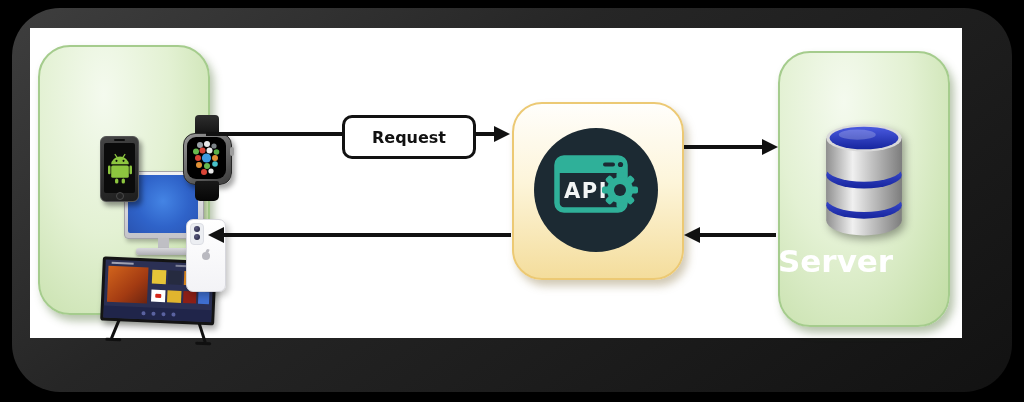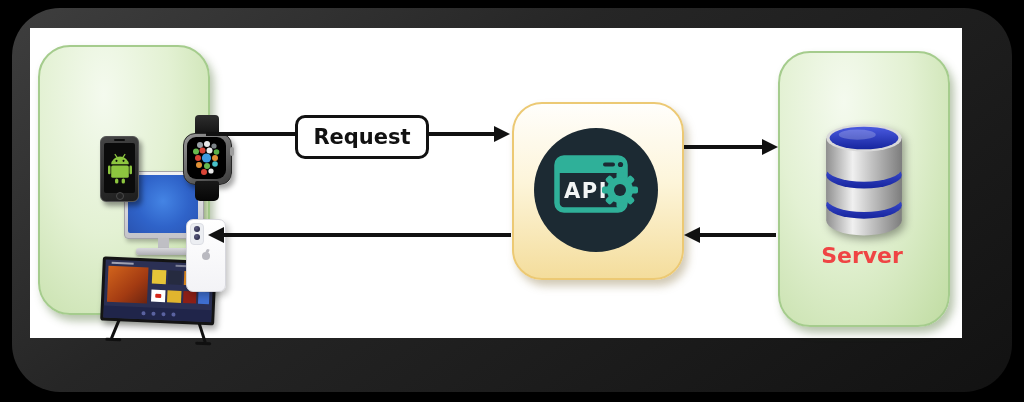--- a/index.html
+++ b/index.html
@@ -19,25 +19,25 @@
   .api-box{position:absolute;left:512px;top:102px;width:168px;height:174px;border-radius:30px;
      border:2px solid #ecc974;
      background:linear-gradient(180deg,#fffefb 0%,#fdf5da 45%,#f4dd9c 100%);
      box-shadow:4px 6px 9px rgba(140,120,70,.4);}
   .api-circle{position:absolute;left:534px;top:128px;width:124px;height:124px;border-radius:50%;
      background:#1c2a33;}
 
   
   .arrows{position:absolute;left:0;top:0;z-index:5;}
   .label-box{position:absolute;z-index:6;background:#fff;border:3px solid #111;border-radius:10px;
-     display:flex;align-items:center;justify-content:center;font-weight:bold;font-size:21px;color:#111;}
+     display:flex;align-items:center;justify-content:center;font-weight:bold;font-size:16px;color:#111;margin-left:47px;}
   .request-label{left:295px;top:115px;width:128px;height:38px;}
   .response-label{left:292px;top:216px;width:134px;height:38px;}
-  .server-label{position:absolute;left:778px;top:243px;width:168px;text-align:center;
-     font-weight:bold;font-size:22px;color:#ef4444;z-index:6;}
+  .server-label{position:absolute;left:778px;top:243px;width:168px;
+     font-weight:bold;font-size:31px;color:#ffffff;z-index:6;}
 
   
   .db-icon{position:absolute;left:822px;top:121px;width:84px;height:118px;
      filter:drop-shadow(3px 4px 4px rgba(0,0,0,.35));z-index:4;}
 
   
   .device{position:absolute;}
   
   .monitor{left:84px;top:124px;width:80px;height:85px;z-index:1;}
   .monitor-frame{position:absolute;left:0;top:0;width:78px;height:66px;border:1px solid #a3a3a8;

